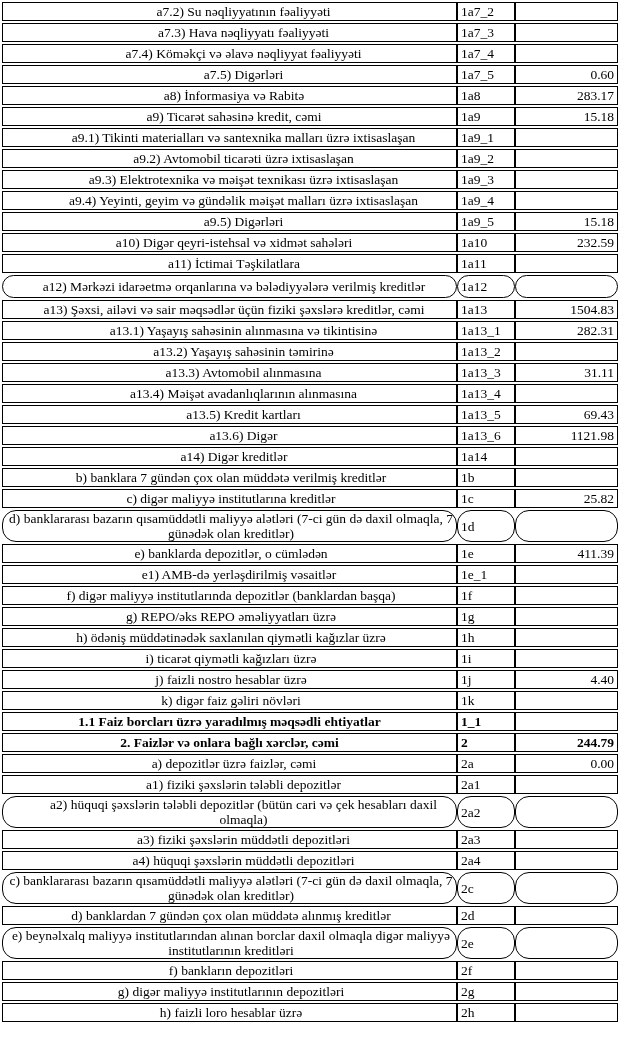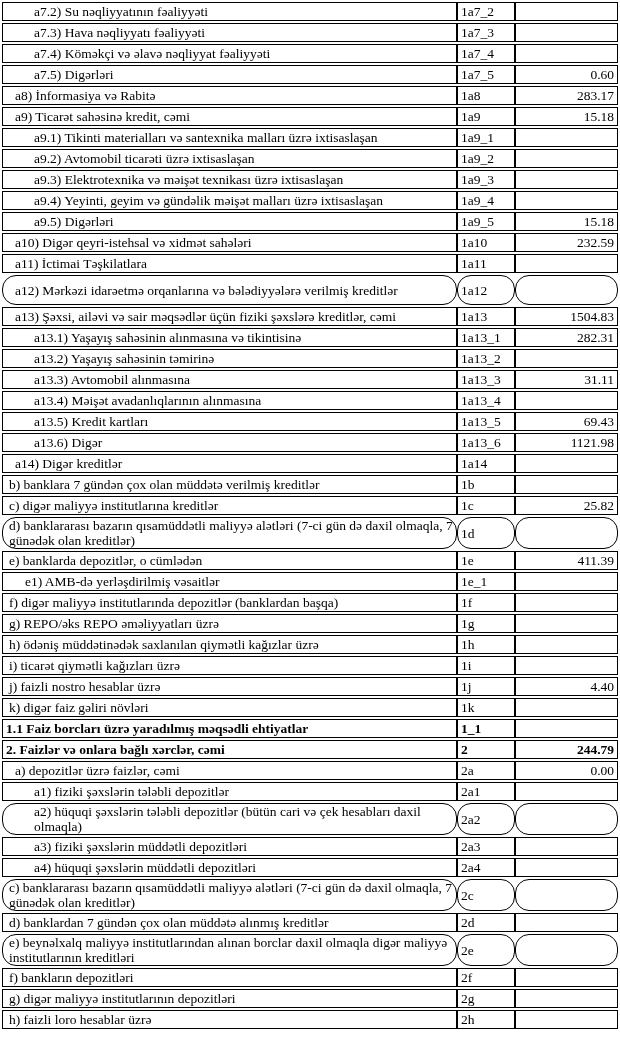--- a/index.html
+++ b/index.html
@@ -26,22 +26,22 @@
   td {
     border: 1px solid #000000;
     box-sizing: border-box;
     height: 19px;
     padding: 0 3px;
     vertical-align: middle;
     line-height: 15px;
     overflow: hidden;
     background: #ffffff;
   }
-  tr.tall td { height: 30px; border-radius: 14px; }
-  td.desc  { text-align: left; }
+  tr.tall td { height: 23px; border-radius: 14px; }
+  td.desc  { text-align: center; }
   td.code  { text-align: left; }
   td.value { text-align: right; padding-right: 3px; }
   tr.indent-0 td.desc { padding-left: 6px; margin-top: 46px;  }
   tr.indent-1 td.desc { padding-left: 12px; }
   tr.indent-2 td.desc { padding-left: 31px; }
   tr.indent-3 td.desc { padding-left: 22px; }
   tr.indent-4 td.desc { padding-left: 3px;  }
   tr.bold td { font-weight: bold; }
   .italic-part { }
 </style>

